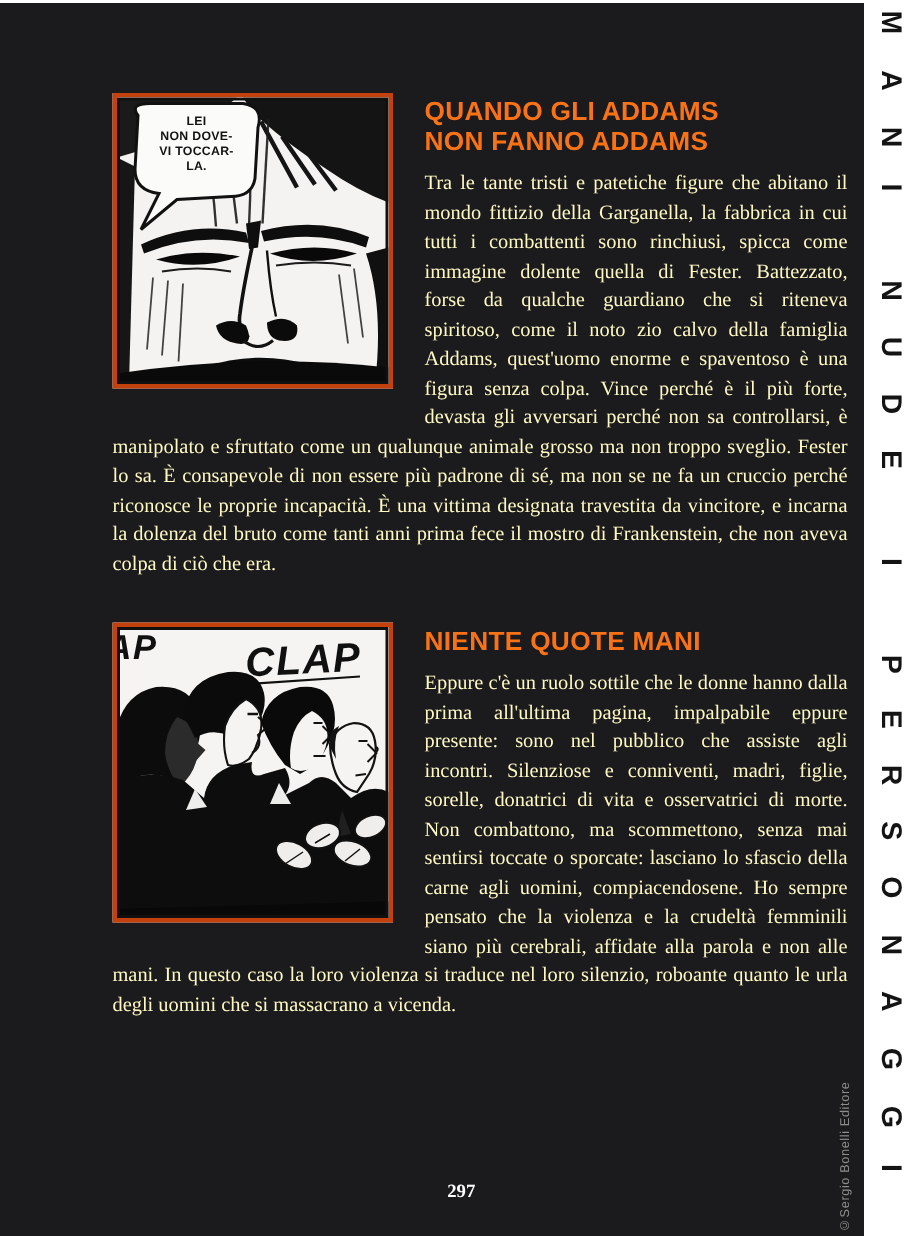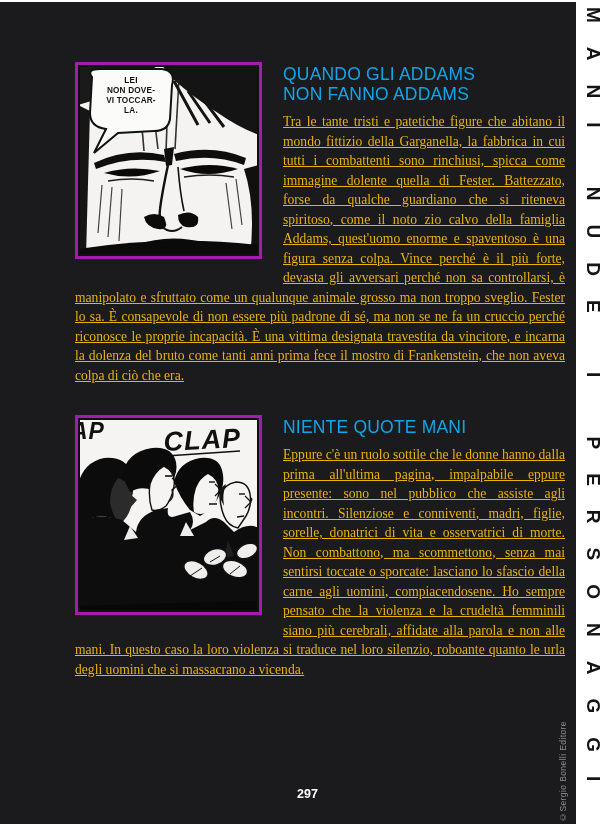--- a/index.html
+++ b/index.html
@@ -28,42 +28,41 @@
     writing-mode:vertical-rl; transform:rotate(180deg);
     font-family:"Liberation Sans", sans-serif; font-size:8.5px;
     letter-spacing:0.4px; color:#8e8d8b; white-space:nowrap;
   }
 
   .section { position:absolute; left:75px; width:490px; color:#e6e4e1; }
   .s1 { top:62px; }
   .s2 { top:415px; }
 
   .panel {
-    float:left; border:3px solid #a21caf; background:#f4f3f1;
+    float:left; border:3px solid #c2410c; background:#f4f3f1;
     margin:0 21px 10px 0; font-size:0;
   }
   .panel svg { display:block; }
 
   h2 {
     margin:2px 0 8px 0;
-    font-family:"Liberation Sans", sans-serif; font-weight:normal;
-    font-size:17.5px; line-height:20px; letter-spacing:0.2px; color:#0ea5e9;
+    font-family:"Liberation Sans", sans-serif; font-weight:bold;
+    font-size:17.5px; line-height:20px; letter-spacing:0.2px; color:#f97316;
   }
   h2 span { display:block; }
   h2 span:empty { display:none; }
 
   .section p {
     margin:0; font-size:13.6px; line-height:19.5px; text-align:justify;
-    color:#eab308;
-    text-decoration:underline;
+    color:#fef9c3;
   }
 
   .page-number {
     position:absolute; top:787px; left:75px; width:465px; text-align:center;
-    font-family:Liberation Sans, sans-serif; font-weight:bold;
+    font-family:Liberation Serif, serif; font-weight:bold;
     font-size:12.5px; color:#ffffff;
   }
 
   .balloon-t {
     font-family:"Liberation Sans", sans-serif; font-weight:bold;
     font-size:8.2px; fill:#131313; text-anchor:middle; letter-spacing:0.2px;
   }
   .clap-t {
     font-family:"Liberation Sans", sans-serif; font-weight:bold; font-style:italic;
     fill:#101010; letter-spacing:1px;

